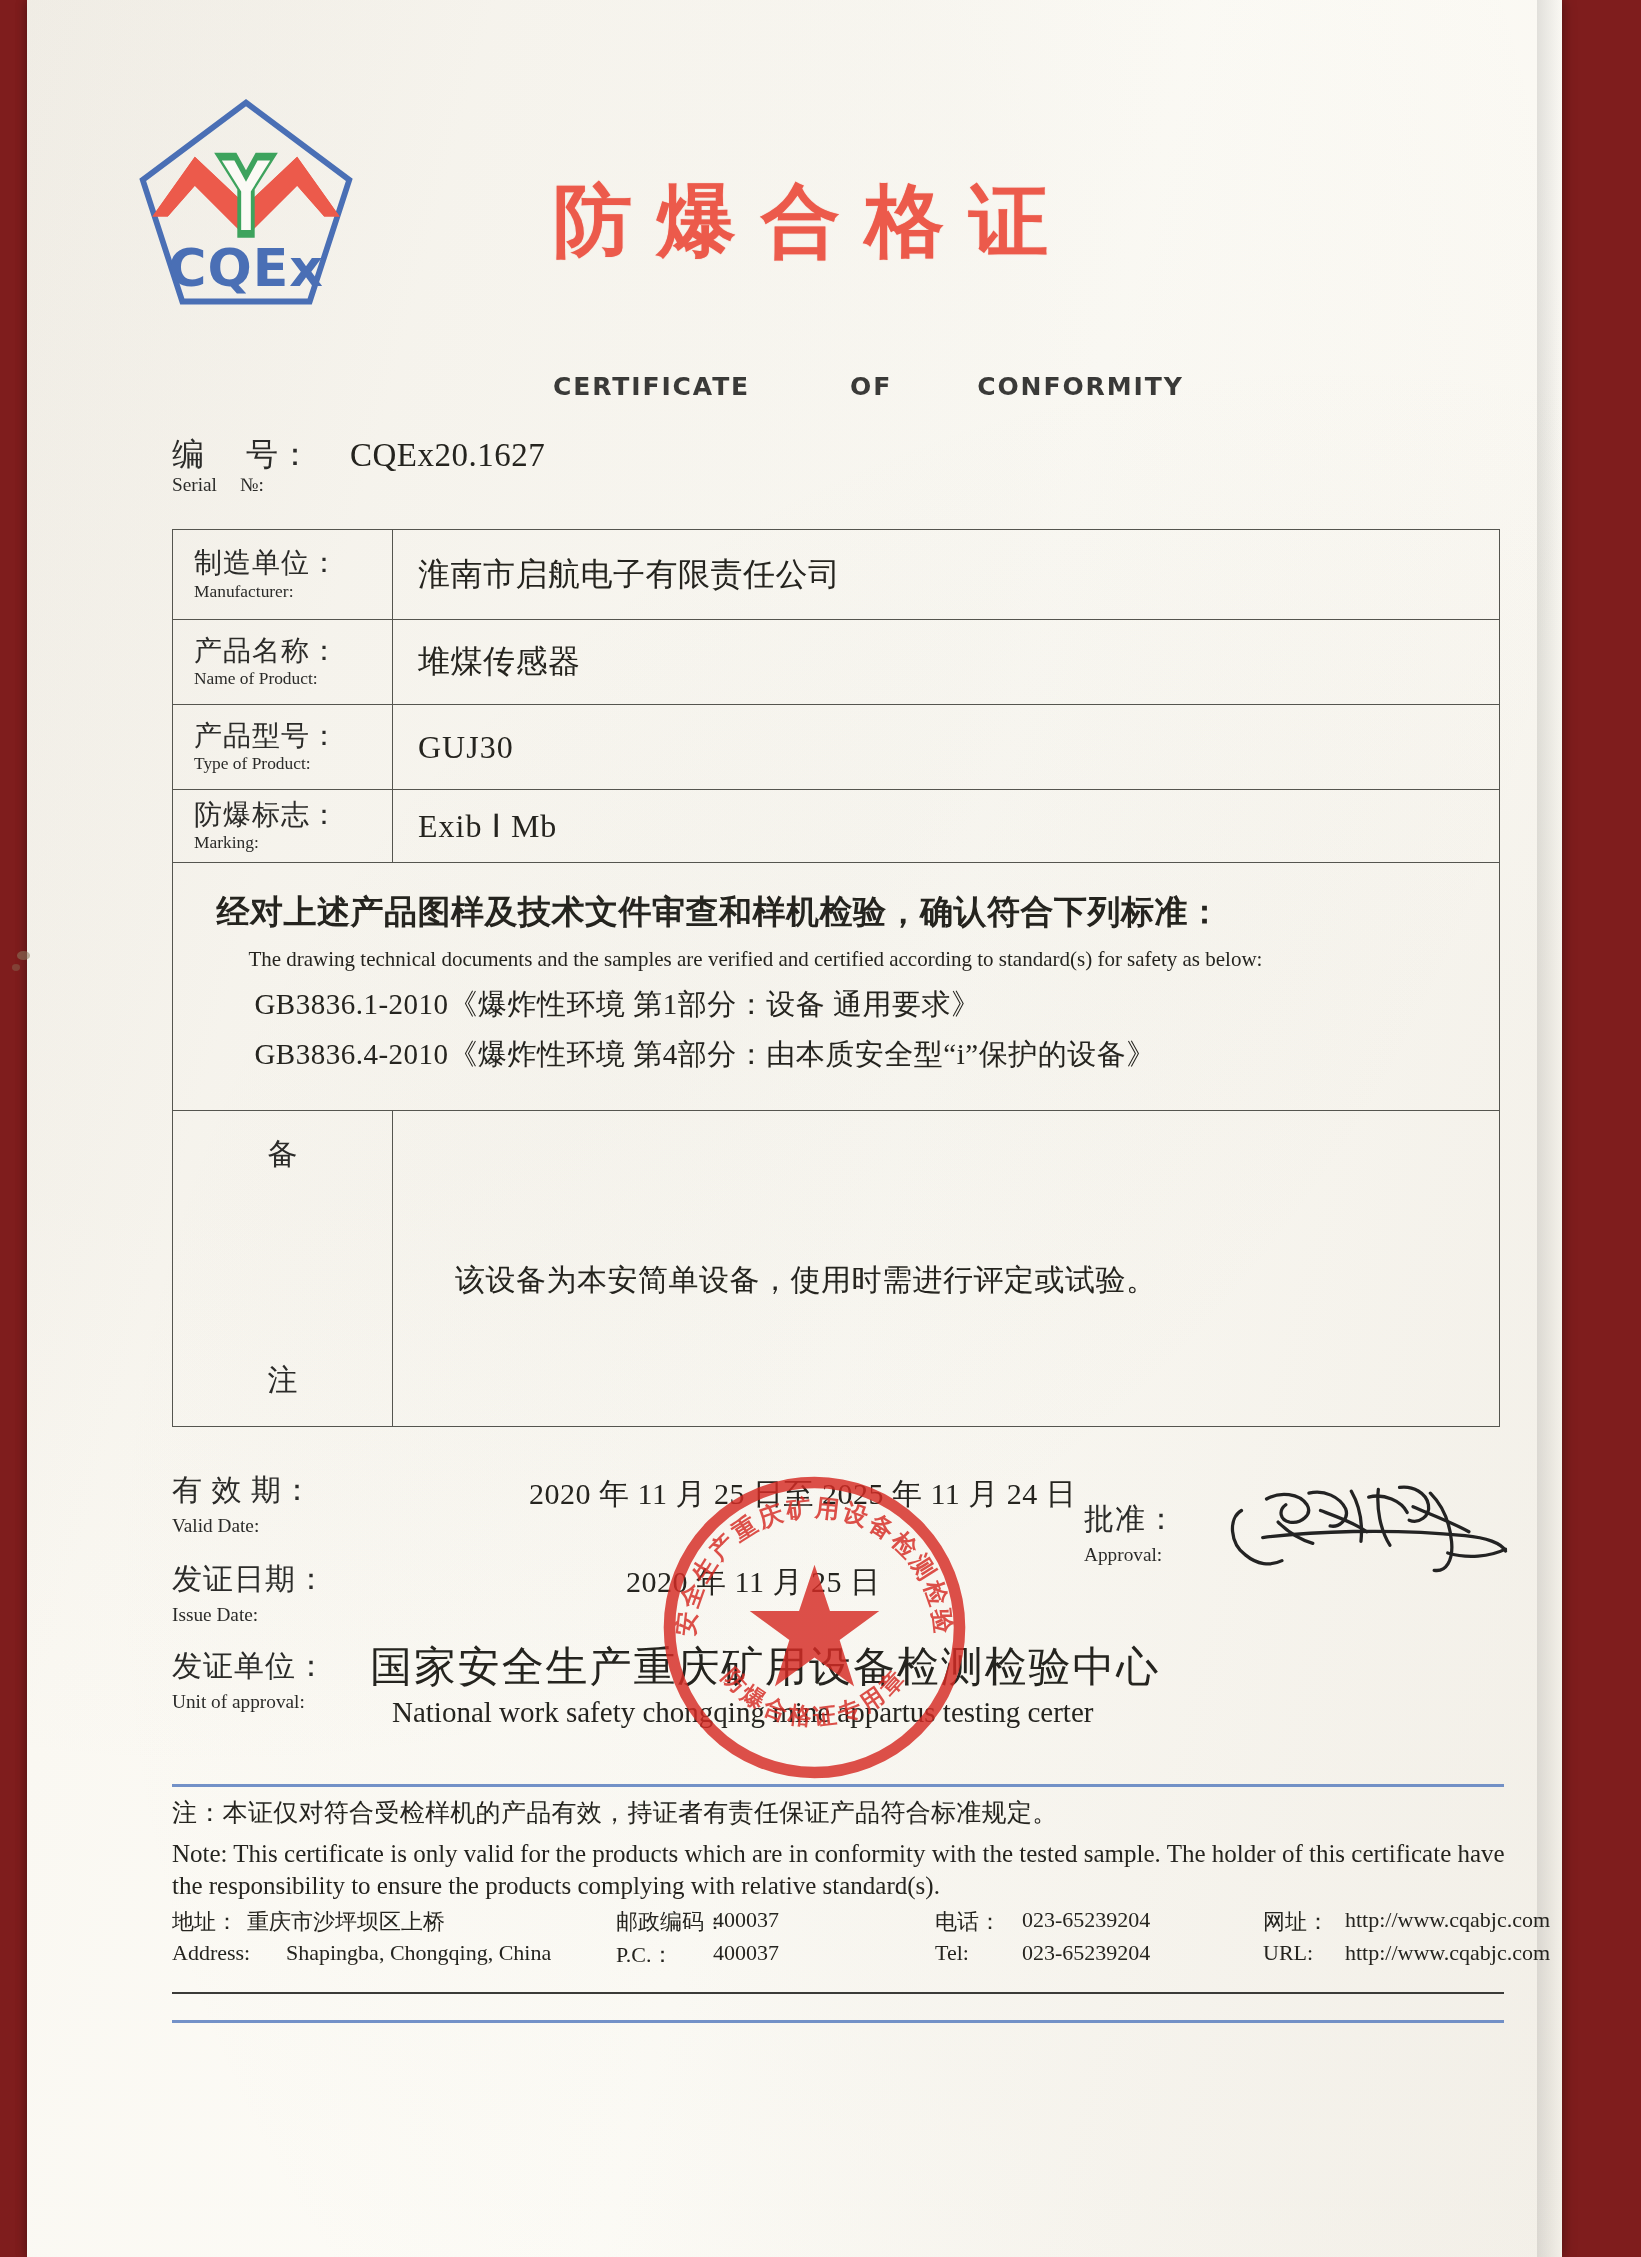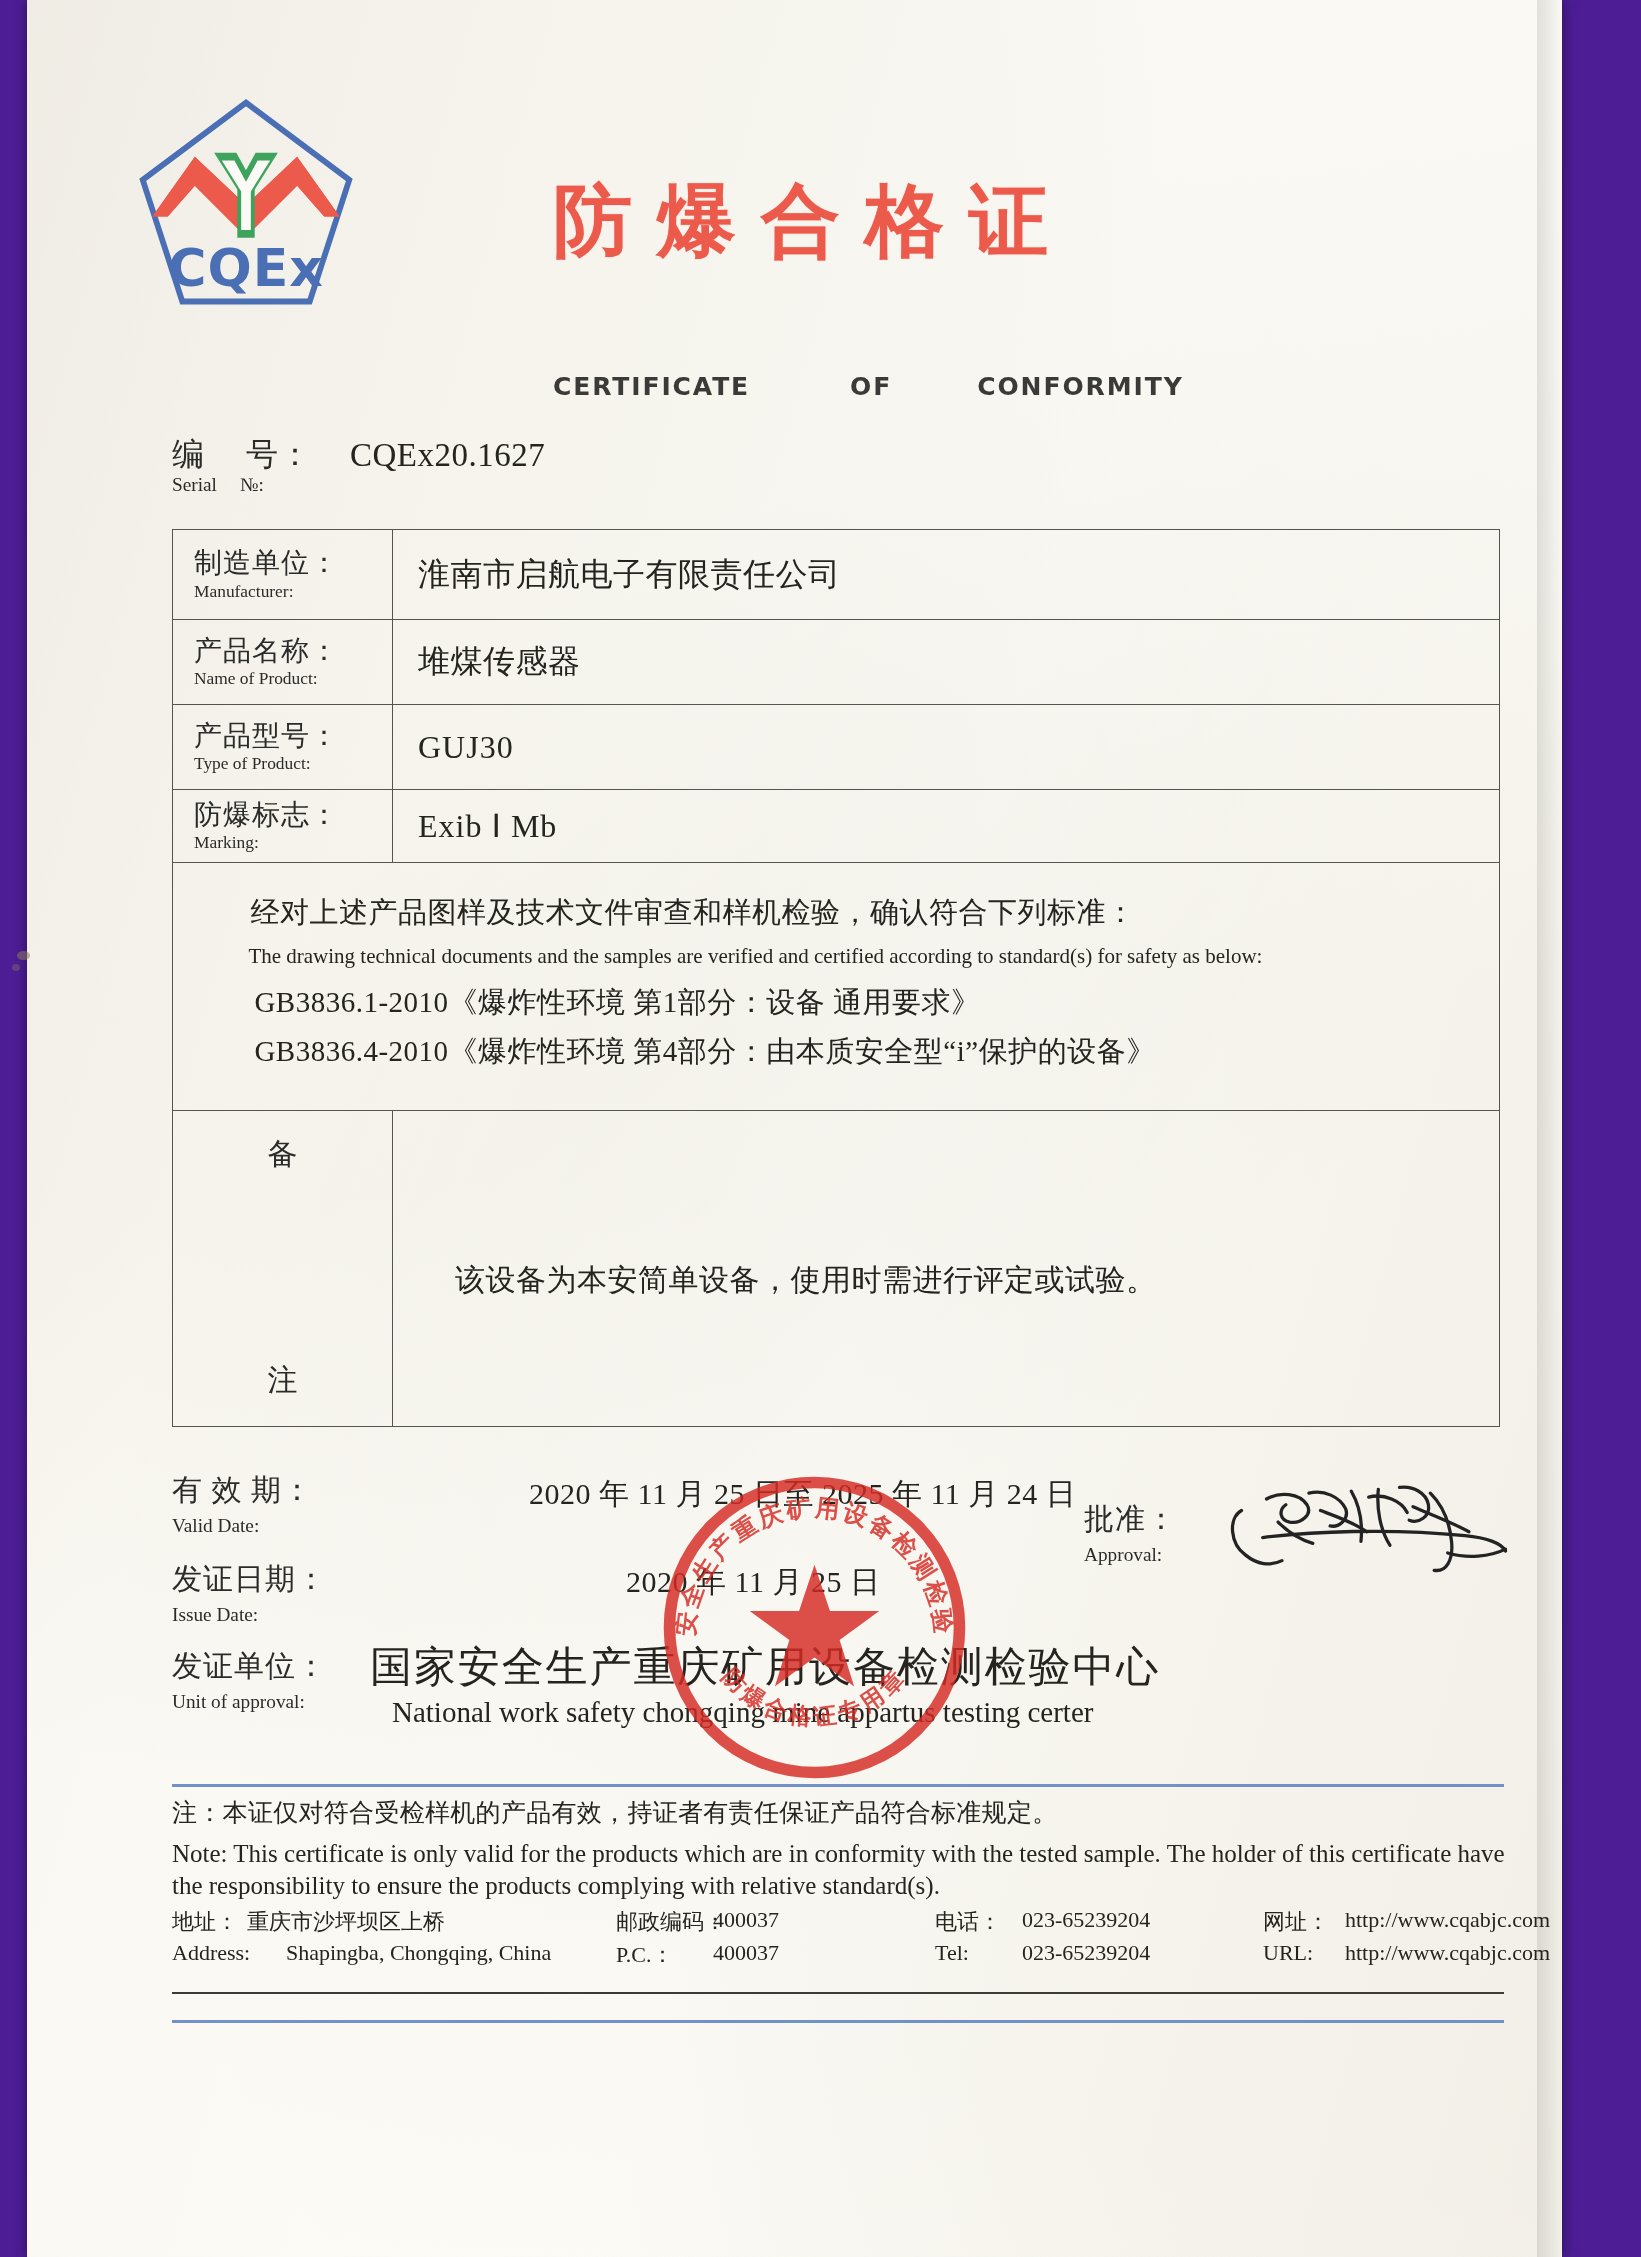--- a/index.html
+++ b/index.html
@@ -5,21 +5,21 @@
   html,body{margin:0;padding:0;}
   body{
     width:1641px;height:2257px;
     background:#d9d7d2;
     font-family:"Liberation Serif","DejaVu Serif",serif;
     overflow:hidden;
   }
   
   #page{
     position:absolute;left:0;top:0;width:1641px;height:2257px;
-    background:#4c1d95;
+    background:#7f1d1d;
   }
   .paper{
     position:absolute;left:27px;top:0px;width:1535px;height:2257px;
     background:linear-gradient(105deg,#f4f1ea 0%,#faf8f2 22%,#fdfcf7 55%,#f6f3ec 100%);
     box-shadow:1.9px 0 13.5px rgba(0,0,0,.28), -1.9px 0 9.7px rgba(0,0,0,.18);
   }
   .paper:before{
     content:"";position:absolute;inset:0;
     background:
       radial-gradient(circle at 12% 18%, rgba(160,150,130,.05) 0 35%, transparent 60%),
@@ -67,21 +67,21 @@
   .tbl td{border:1px solid #55554f;vertical-align:middle;}
   .lab{width:198px;padding:7.7px 0 7.7px 21px;}
   .lab .cn{font-size:28px;color:#2b2b29;letter-spacing:1px;line-height:1.12;}
   .lab .en{font-size:17.4px;color:#2b2b29;line-height:1.2;margin-top:1.9px;}
   .val{padding:5.8px 0 5.8px 25px;font-size:32px;color:#25241f;letter-spacing:0.5px;}
   .val.mono{font-family:"Liberation Serif",serif;letter-spacing:1px;}
   .r1{height:90px;padding-left:48px;} .r2{height:85px;} .r3{height:85px;} .r4{height:79px;} .r5{height:73px;}
 
   
   .std{padding:13.5px 17.4px 21px 17.4px;height:212px;vertical-align:top;}
-  .std .l1{font-size:29px;color:#25241f;margin-left:60px;letter-spacing:0.5px;}
+  .std .l1{font-size:33px;color:#25241f;margin-left:26px;letter-spacing:0.5px;font-weight:bold;}
   .std .l2{font-size:21px;color:#25241f;margin-left:58px;margin-top:11.6px;letter-spacing:0;}
   .std .l3{font-size:29px;color:#25241f;margin-left:64px;margin-top:13.5px;letter-spacing:0.5px;}
   .std .l4{font-size:29px;color:#25241f;margin-left:64px;margin-top:9.7px;letter-spacing:0.5px;}
 
   
   .rm-lab{width:79px;padding:0;text-align:center;position:relative;}
   .rm-lab .c1{position:absolute;left:0;right:0;top:23px;font-size:30px;color:#2b2b29;}
   .rm-lab .c2{position:absolute;left:0;right:0;bottom:25px;font-size:30px;color:#2b2b29;}
   .rm-val{padding:25px 0 0 62px;vertical-align:top;font-size:30px;color:#25241f;letter-spacing:0.5px;height:290px;}
 

